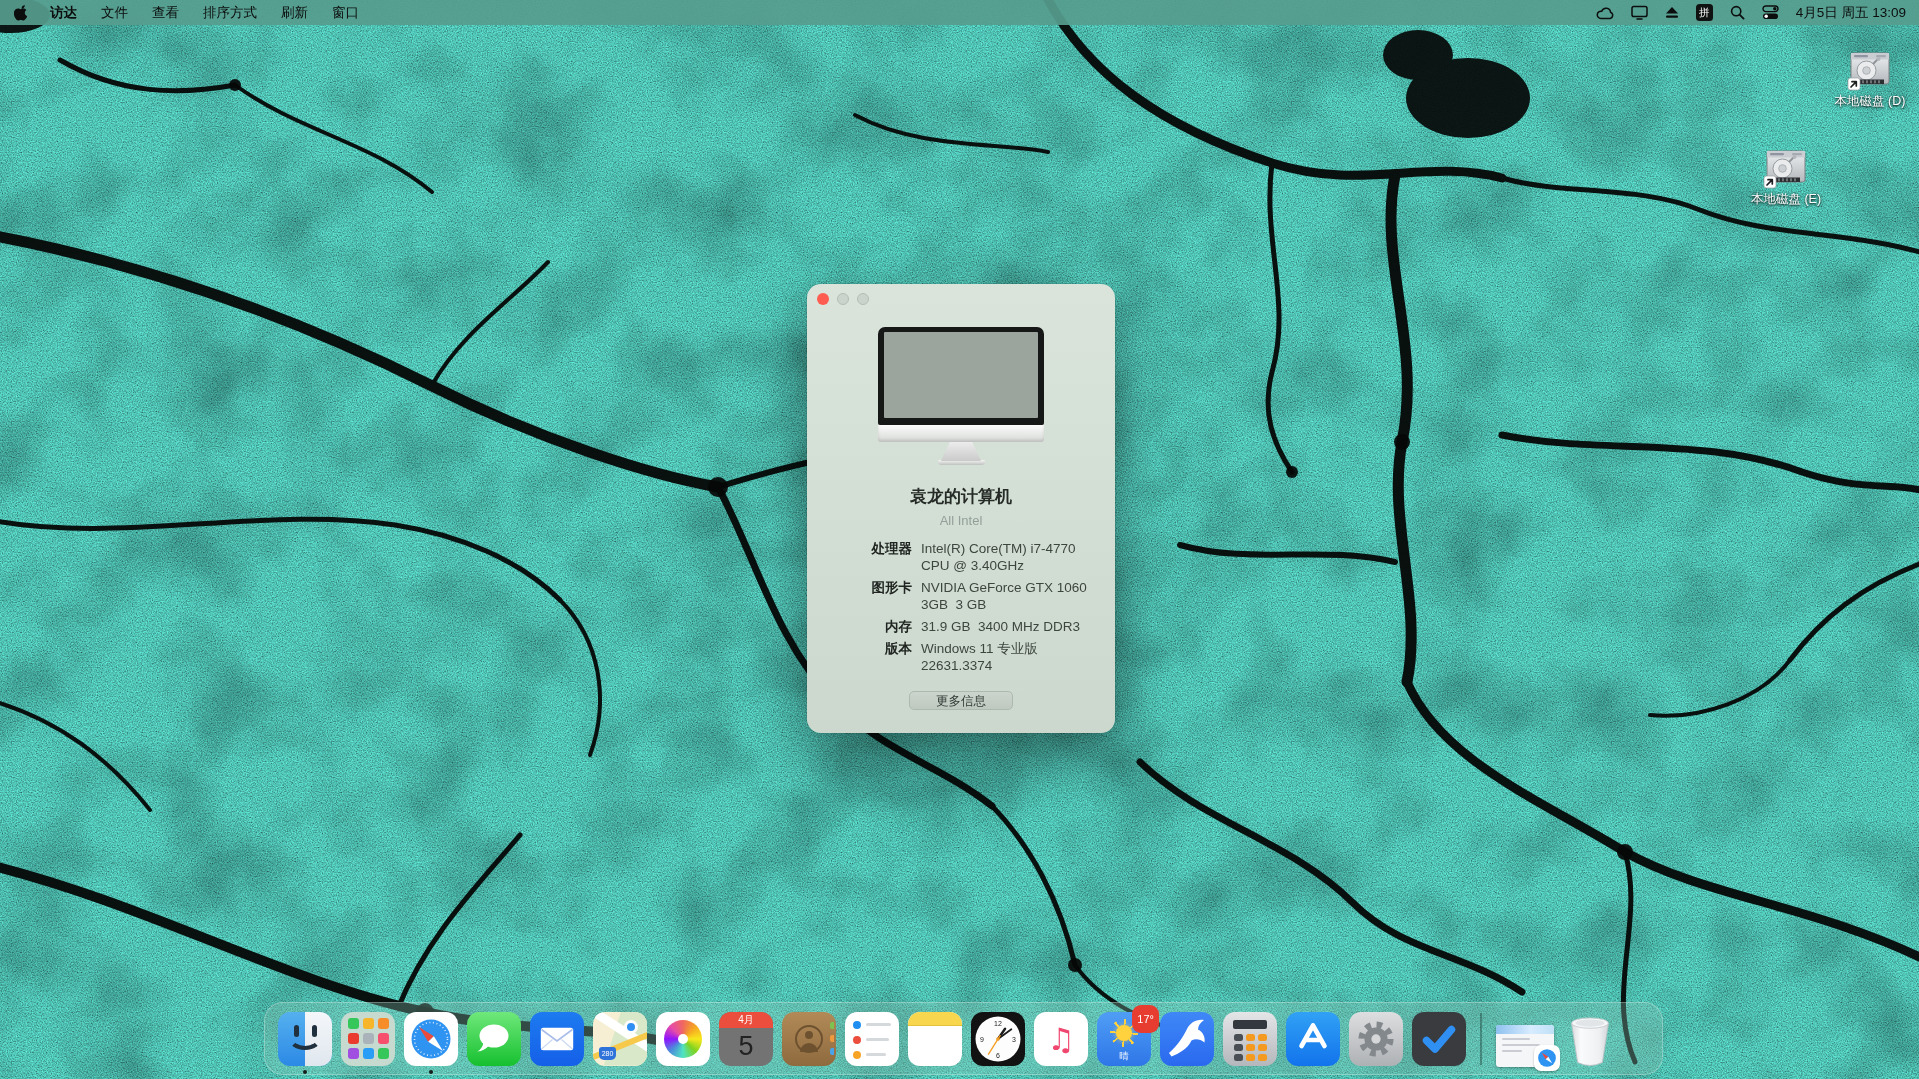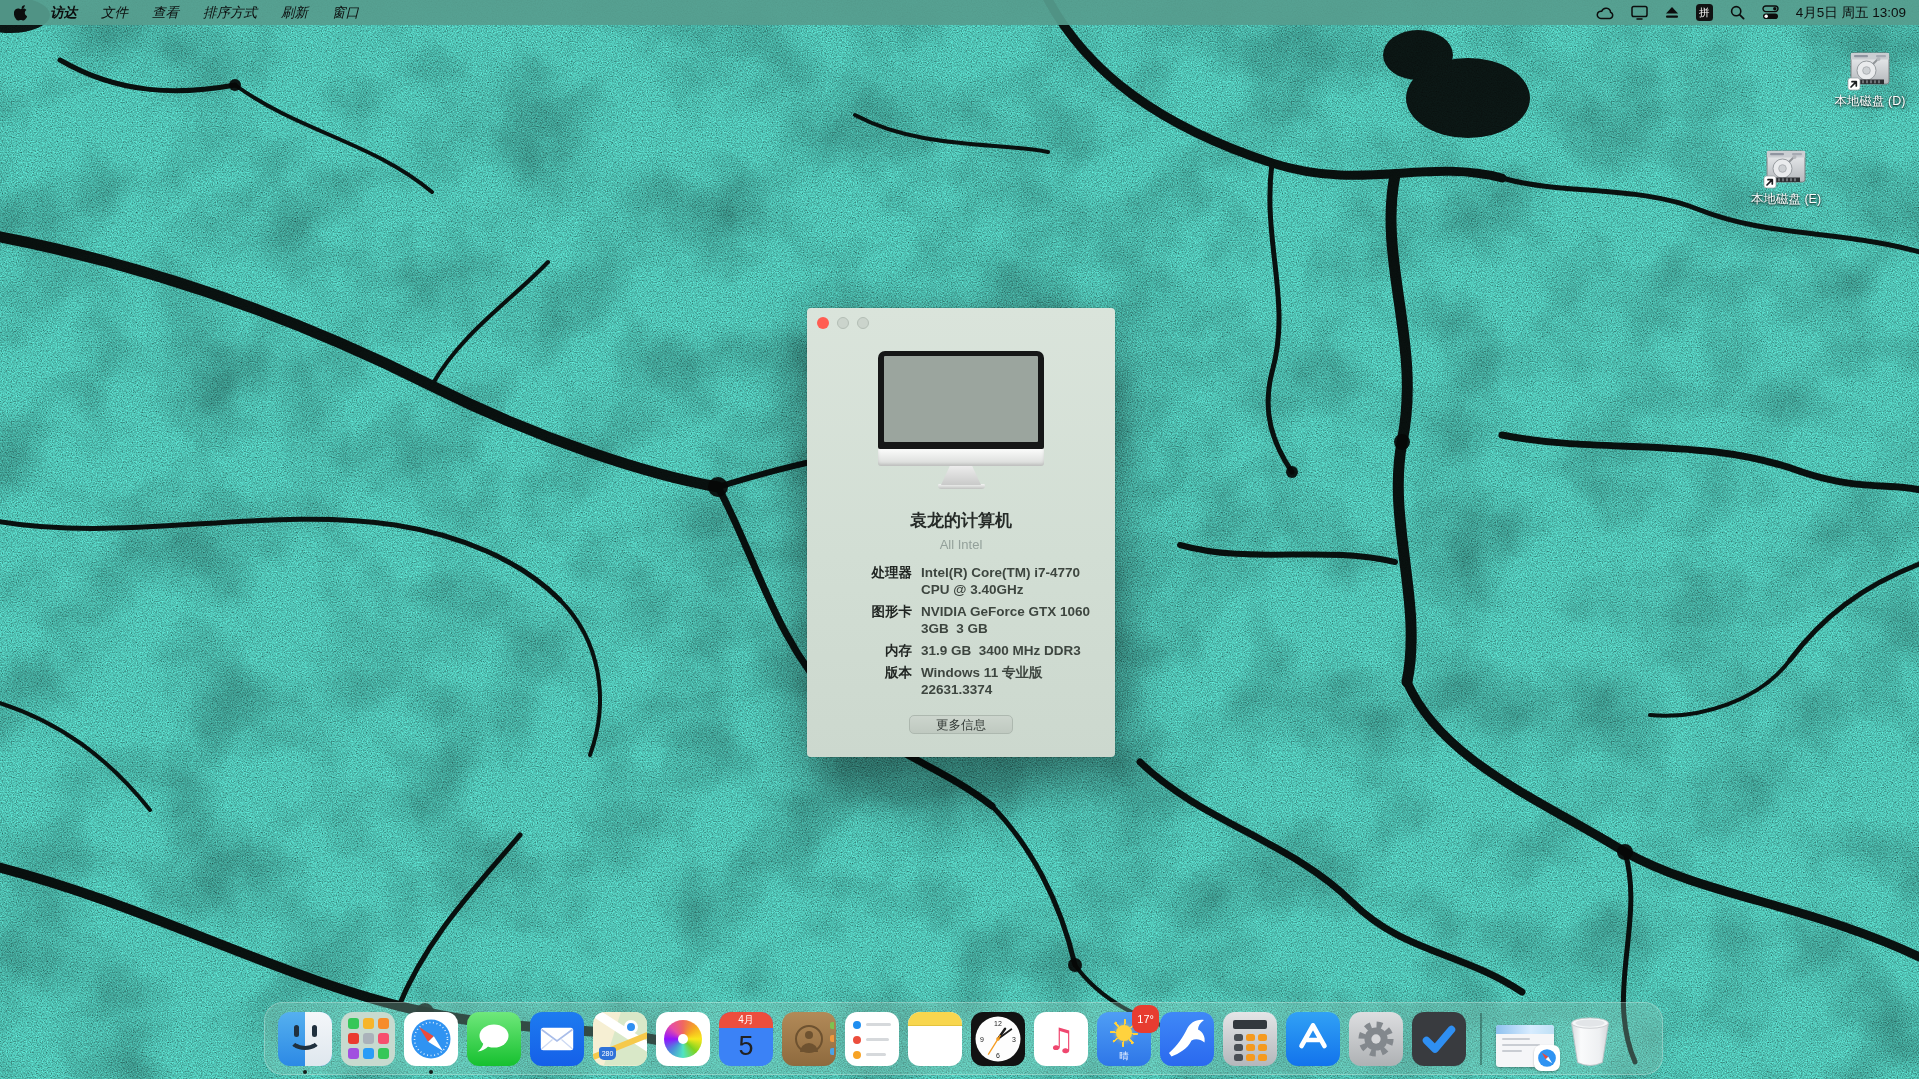--- a/index.html
+++ b/index.html
@@ -10,37 +10,37 @@
   
   .wallpaper { position:absolute; inset:0; z-index:0; }
 
   
   .menubar { position:absolute; top:0; left:0; right:0; height:25px; z-index:50;
     background:rgba(86,157,142,0.93);
     display:flex; align-items:center; padding:0 13px 0 14px;
     font-size:13.5px; color:#0c0d0d; }
   .mb-left { display:flex; align-items:center; gap:24px; }
   .mb-left .apple { display:flex; align-items:center; margin-right:-4px; }
-  .mb-item { cursor:default; white-space:nowrap;font-style:italic; }
+  .mb-item { cursor:default; white-space:nowrap; }
   .mb-item.app { font-weight:bold; }
   .mb-right { margin-left:auto; display:flex; align-items:center; gap:17px; }
   .mb-ico { display:flex; align-items:center; }
   .ime-box { width:17px; height:17px; background:#101212; border-radius:3.5px;
     color:#fff; font-size:10.5px; display:flex; align-items:center; justify-content:center; }
   .mb-clock { white-space:nowrap; font-size:13.5px; }
 
   
   .desk-item { position:absolute; width:88px; text-align:center; z-index:10; cursor:default; }
   .desk-item .dico { display:block; margin:0 auto; }
   .desk-label { margin-top:2px; font-size:12.5px; color:#fff; line-height:1.15;
     text-shadow:0 1px 2px rgba(0,0,0,0.9), 0 0 4px rgba(0,0,0,0.55); }
 
   
-  .about-window { position:absolute; left:807px; top:308px; width:308px; height:449px;
-    z-index:30; border-radius:4px;
+  .about-window { position:absolute; left:807px; top:284px; width:308px; height:449px;
+    z-index:30; border-radius:14px;
     background:linear-gradient(180deg,#dae4db 0%,#d2deD4 55%,#ccd8ce 100%);
     box-shadow:0 24px 60px rgba(0,0,0,0.5), 0 0 0 0.5px rgba(0,0,0,0.15); }
   .traffic { position:absolute; top:9px; left:10px; display:flex; gap:8px; }
   .tl-dot { width:12px; height:12px; border-radius:50%; }
   .tl-close { background:#ff5d52; }
   .tl-dim { background:#cbd4cc; border:0.5px solid #b3beb5; }
   .imac { position:absolute; top:43px; left:50%; transform:translateX(-50%); width:166px; }
   .imac-bezel { width:166px; height:98px; background:#161717; border-radius:7px 7px 2px 2px;
     padding:5px 6px 7px 6px; }
   .imac-screen { width:100%; height:100%; background:#9ba59e; border-radius:1px; }
@@ -50,21 +50,21 @@
     background:linear-gradient(180deg,#ececec,#c9cac9);
     clip-path:polygon(22% 0, 78% 0, 100% 100%, 0 100%); }
   .imac-base { width:47px; height:5px; margin:-1px auto 0;
     background:linear-gradient(180deg,#f4f5f4,#bfc1bf); border-radius:2px 2px 5px 5px; }
   .comp-name { margin-top:201px; padding-top:0; text-align:center; font-size:17px;
     font-weight:bold; color:#262b28; }
   .comp-model { margin-top:5px; text-align:center; font-size:13px; color:#93a09a; }
   .specs { margin-top:12px; display:grid; grid-template-columns:105px 1fr;
     column-gap:9px; row-gap:5px; font-size:13.5px; line-height:17px; padding-right:12px; }
   .spec-label { text-align:right; font-weight:bold; color:#202522; align-self:start; }
-  .spec-value { color:#3d453f; white-space:pre-wrap;font-weight:bold; }
+  .spec-value { color:#3d453f; white-space:pre-wrap; }
   .more-info { display:block; margin:17px auto 0; width:104px; height:19px;
     background:linear-gradient(180deg,#ccd5cd,#bfc9c0); border:1px solid #adb8af;
     border-radius:5px; font-size:12.5px; color:#343b37; line-height:16px; text-align:center;
     font-family:inherit; cursor:pointer; }
 
   
   .dock { position:absolute; left:264px; bottom:4px; width:1399px; height:73px; z-index:40;
     border-radius:19px; background:rgba(140,200,185,0.32);
     border:0.5px solid rgba(255,255,255,0.28);
     display:flex; align-items:center; padding:0 13px; gap:9px; }
@@ -89,21 +89,21 @@
   .messages .clip { background:linear-gradient(180deg,#6fe87b,#16c02f); }
   .mail .clip { background:linear-gradient(180deg,#1d7bf0,#1560e8); display:flex; align-items:center; justify-content:center; }
   .weather .clip { background:linear-gradient(180deg,#4f9ef5,#2e76e8); }
   .thunder .clip { background:linear-gradient(180deg,#3f88f7,#2a69ef); }
   .appstore .clip { background:linear-gradient(180deg,#31a1f5,#1273ec); }
   .todo .clip { background:#393b3f; }
   .clockicon .clip { background:#121212; }
   .musicicon .clip { background:#fff; display:flex; align-items:center; justify-content:center; }
   .musicicon .note { font-size:31px; color:#ef476f; font-family:"DejaVu Sans",sans-serif; }
   
-  .calendar .clip { background:#3b82f6; }
+  .calendar .clip { background:#737373; }
   .cal-head { height:16px; background:#ec4e3d; color:#fff; font-size:10px;
     display:flex; align-items:center; justify-content:center; }
   .cal-day { height:38px; display:flex; align-items:center; justify-content:center;
     font-size:27px; color:#222; font-weight:400; }
   
   .contacts .clip { background:linear-gradient(180deg,#b28a58,#8e6a3e); }
   .ct-person { position:absolute; top:13px; left:13px; width:28px; height:28px;
     border-radius:50%; border:2.5px solid #6e5230; }
   .ct-head { position:absolute; top:4px; left:8px; width:8px; height:8px; border-radius:50%; background:#6e5230; }
   .ct-body { position:absolute; bottom:-1px; left:2.5px; width:18px; height:9px;

